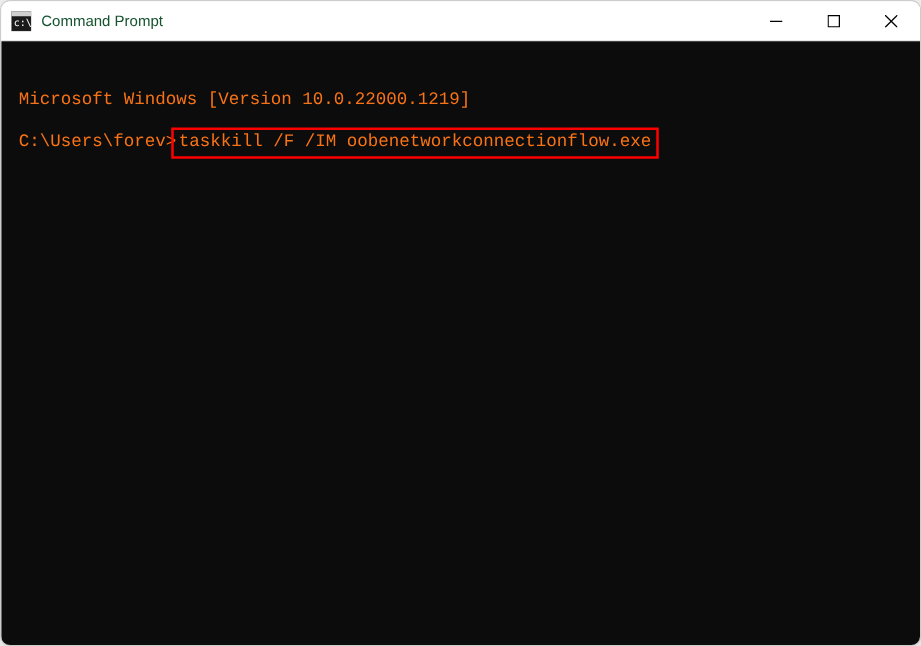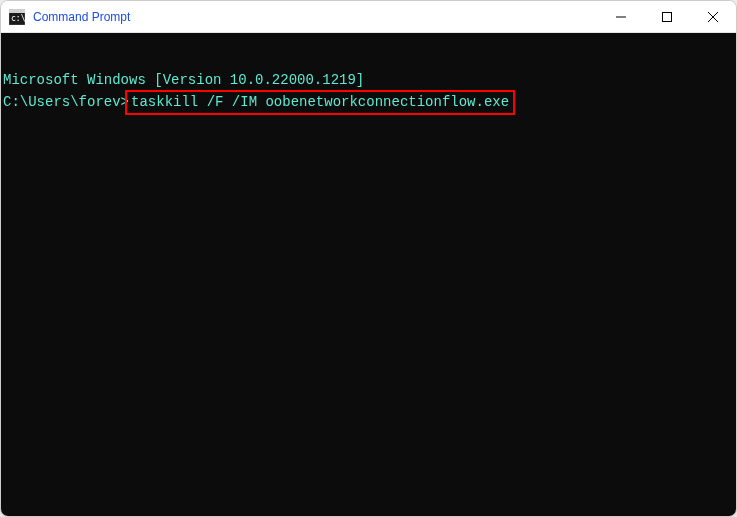--- a/index.html
+++ b/index.html
@@ -39,21 +39,21 @@
       display: flex;
       align-items: center;
       justify-content: center;
     }
     .titlebar-icon svg {
       width: 16px;
       height: 16px;
     }
     .titlebar-title {
       font-size: 12px;
-      color: #1d4ed8;
+      color: #14532d;
       flex: 1;
     }
     .titlebar-controls {
       display: flex;
       height: 100%;
     }
     .titlebar-button {
       width: 46px;
       height: 32px;
       display: flex;
@@ -63,40 +63,40 @@
       border: none;
       cursor: pointer;
     }
     .titlebar-button svg {
       width: 10px;
       height: 10px;
     }
     .terminal {
       flex: 1;
       background: #0c0c0c;
-      padding: 4px 2px;
+      padding: 4px 14px;
       font-family: Consolas, "Courier New", monospace;
       font-size: 14px;
-      color: #5eead4;
+      color: #f97316;
       line-height: 1.25;
       overflow: hidden;
       white-space: pre;
     }
     .terminal-line {
       display: block;
     }
     .highlight-box {
       border: 2px solid #ff0000;
       display: inline-block;
       padding: 2px 4px;
       margin-left: -4px;
       margin-top: -2px;
     }
     .prompt-wrapper {
-      margin-top: 2px;
+      margin-top: 14px;
     }
   </style>
 </head>
 <body>
 
 <div class="window">
   <div class="titlebar">
     <span class="titlebar-icon">
       <svg viewBox="0 0 16 16">
         <rect x="0" y="0" width="16" height="16" fill="#1a1a1a" stroke="#888" stroke-width="0.5"></rect>

